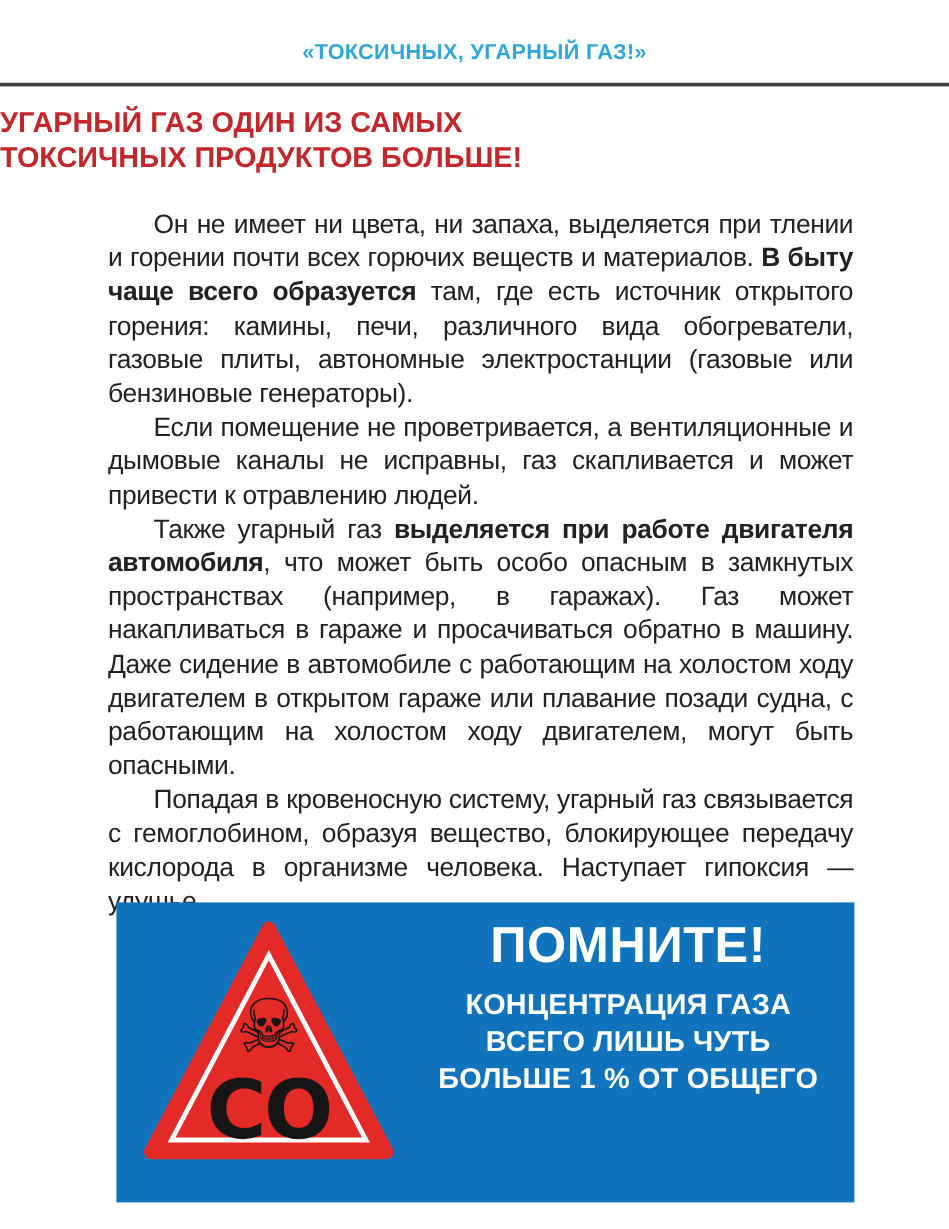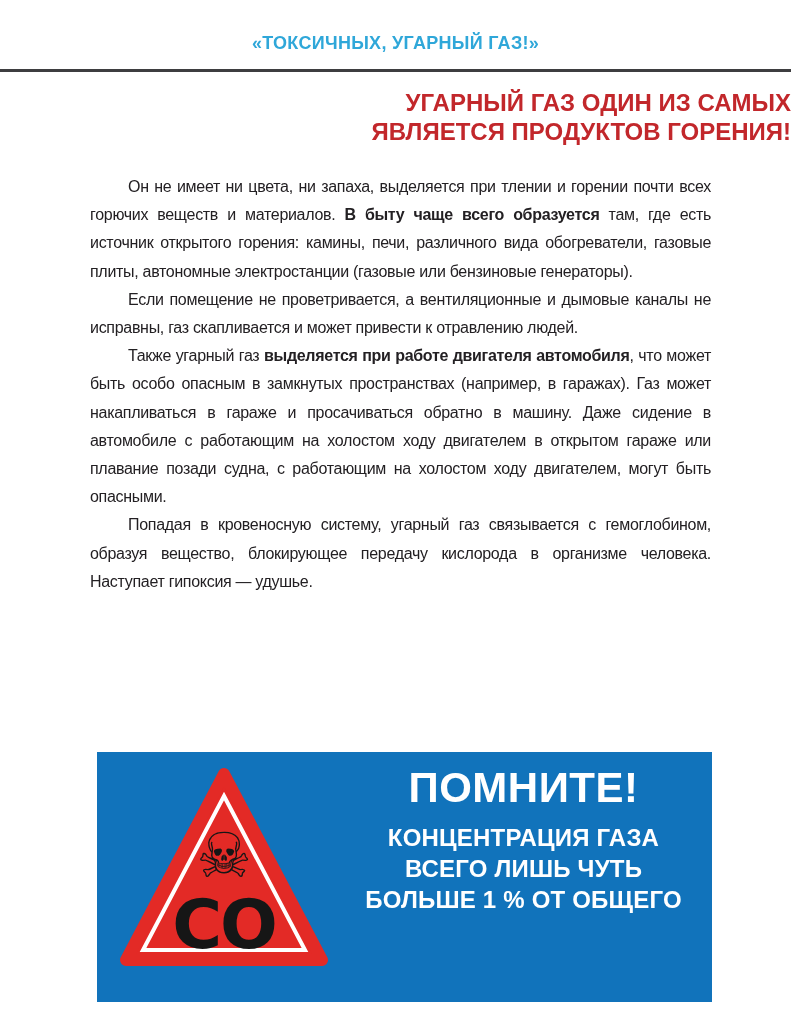--- a/index.html
+++ b/index.html
@@ -28,30 +28,30 @@
     font-weight:bold;
     font-size:18px;
     letter-spacing:0.3px;
   }
   .divider-rule{
     position:absolute;top:69px;left:0;width:791px;height:3px;
     background:var(--rule-dark);
   }
   .page-title{
     position:absolute;top:88px;left:0;width:791px;
-    text-align:right;
+    text-align:left;
     color:var(--title-red);
     font-weight:bold;
     font-size:24px;
     line-height:29px;
   }
   .body-text{
     position:absolute;top:173px;left:90px;width:621px;
     color:var(--body-text);
-    font-size:16px;
+    font-size:22px;
     line-height:28.2px;
     text-align:justify;
     letter-spacing:-0.3px;
   }
   .body-text p{margin:0;text-indent:38px;}
   .body-text b{letter-spacing:-0.3px;}
   .warning-box{
     position:absolute;left:97px;top:752px;width:615px;height:250px;
     background:var(--box-blue);
     display:flex;
@@ -85,21 +85,21 @@
 <body>
 
 <div class="page">
 
   <div class="header-banner">«ТОКСИЧНЫХ, УГАРНЫЙ ГАЗ!»</div>
 
   <div class="divider-rule"></div>
 
   <div class="page-title">
     <div>УГАРНЫЙ ГАЗ ОДИН ИЗ САМЫХ</div>
-    <div>ЯВЛЯЕТСЯ ПРОДУКТОВ ГОРЕНИЯ!</div>
+    <div>ТОКСИЧНЫХ ПРОДУКТОВ БОЛЬШЕ!</div>
   </div>
 
   <div class="body-text">
       <p><span>Он не имеет ни цвета, ни запаха, выделяется при тлении и горении почти всех горючих веществ и материалов. </span><b>В быту чаще всего образуется</b><span> там, где есть источник открытого горения: камины, печи, различного вида обогреватели, газовые плиты, автономные электростанции (газовые или бензиновые генераторы).</span></p>
       <p><span>Если помещение не проветривается, а вентиляционные и дымовые каналы не исправны, газ скапливается и может привести к отравлению людей.</span></p>
       <p><span>Также угарный газ </span><b>выделяется при работе двигателя автомобиля</b><span>, что может быть особо опасным в замкнутых пространствах (например, в гаражах). Газ может накапливаться в гараже и просачиваться обратно в машину. Даже сидение в автомобиле с работающим на холостом ходу двигателем в открытом гараже или плавание позади судна, с работающим на холостом ходу двигателем, могут быть опасными.</span></p>
       <p><span>Попадая в кровеносную систему, угарный газ связывается с гемоглобином, образуя вещество, блокирующее передачу кислорода в организме человека. Наступает гипоксия — удушье.</span></p>
     </div>
 
   <div class="warning-box">

